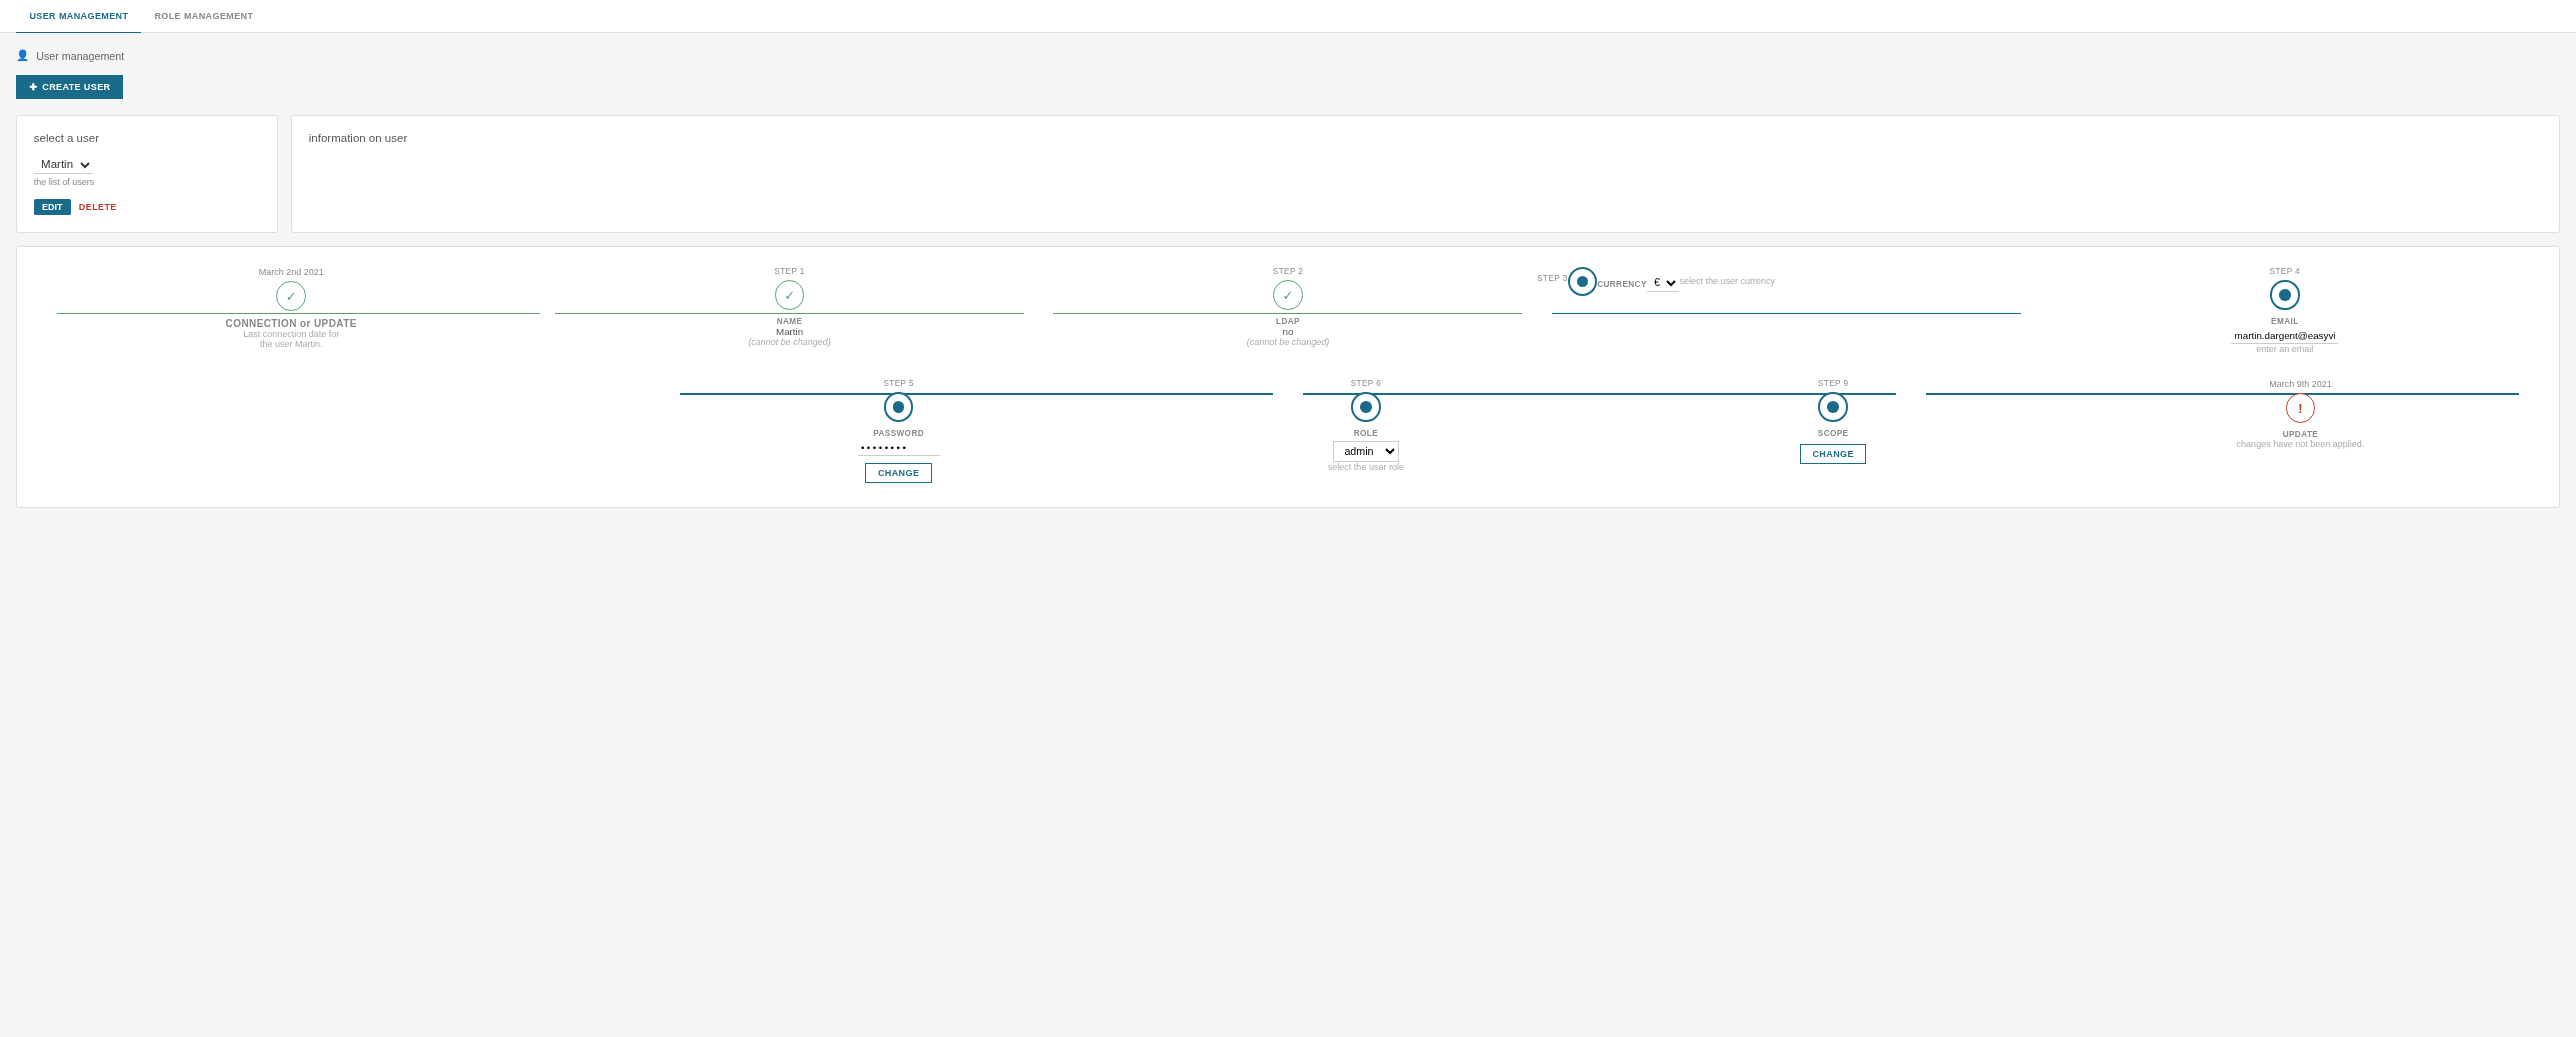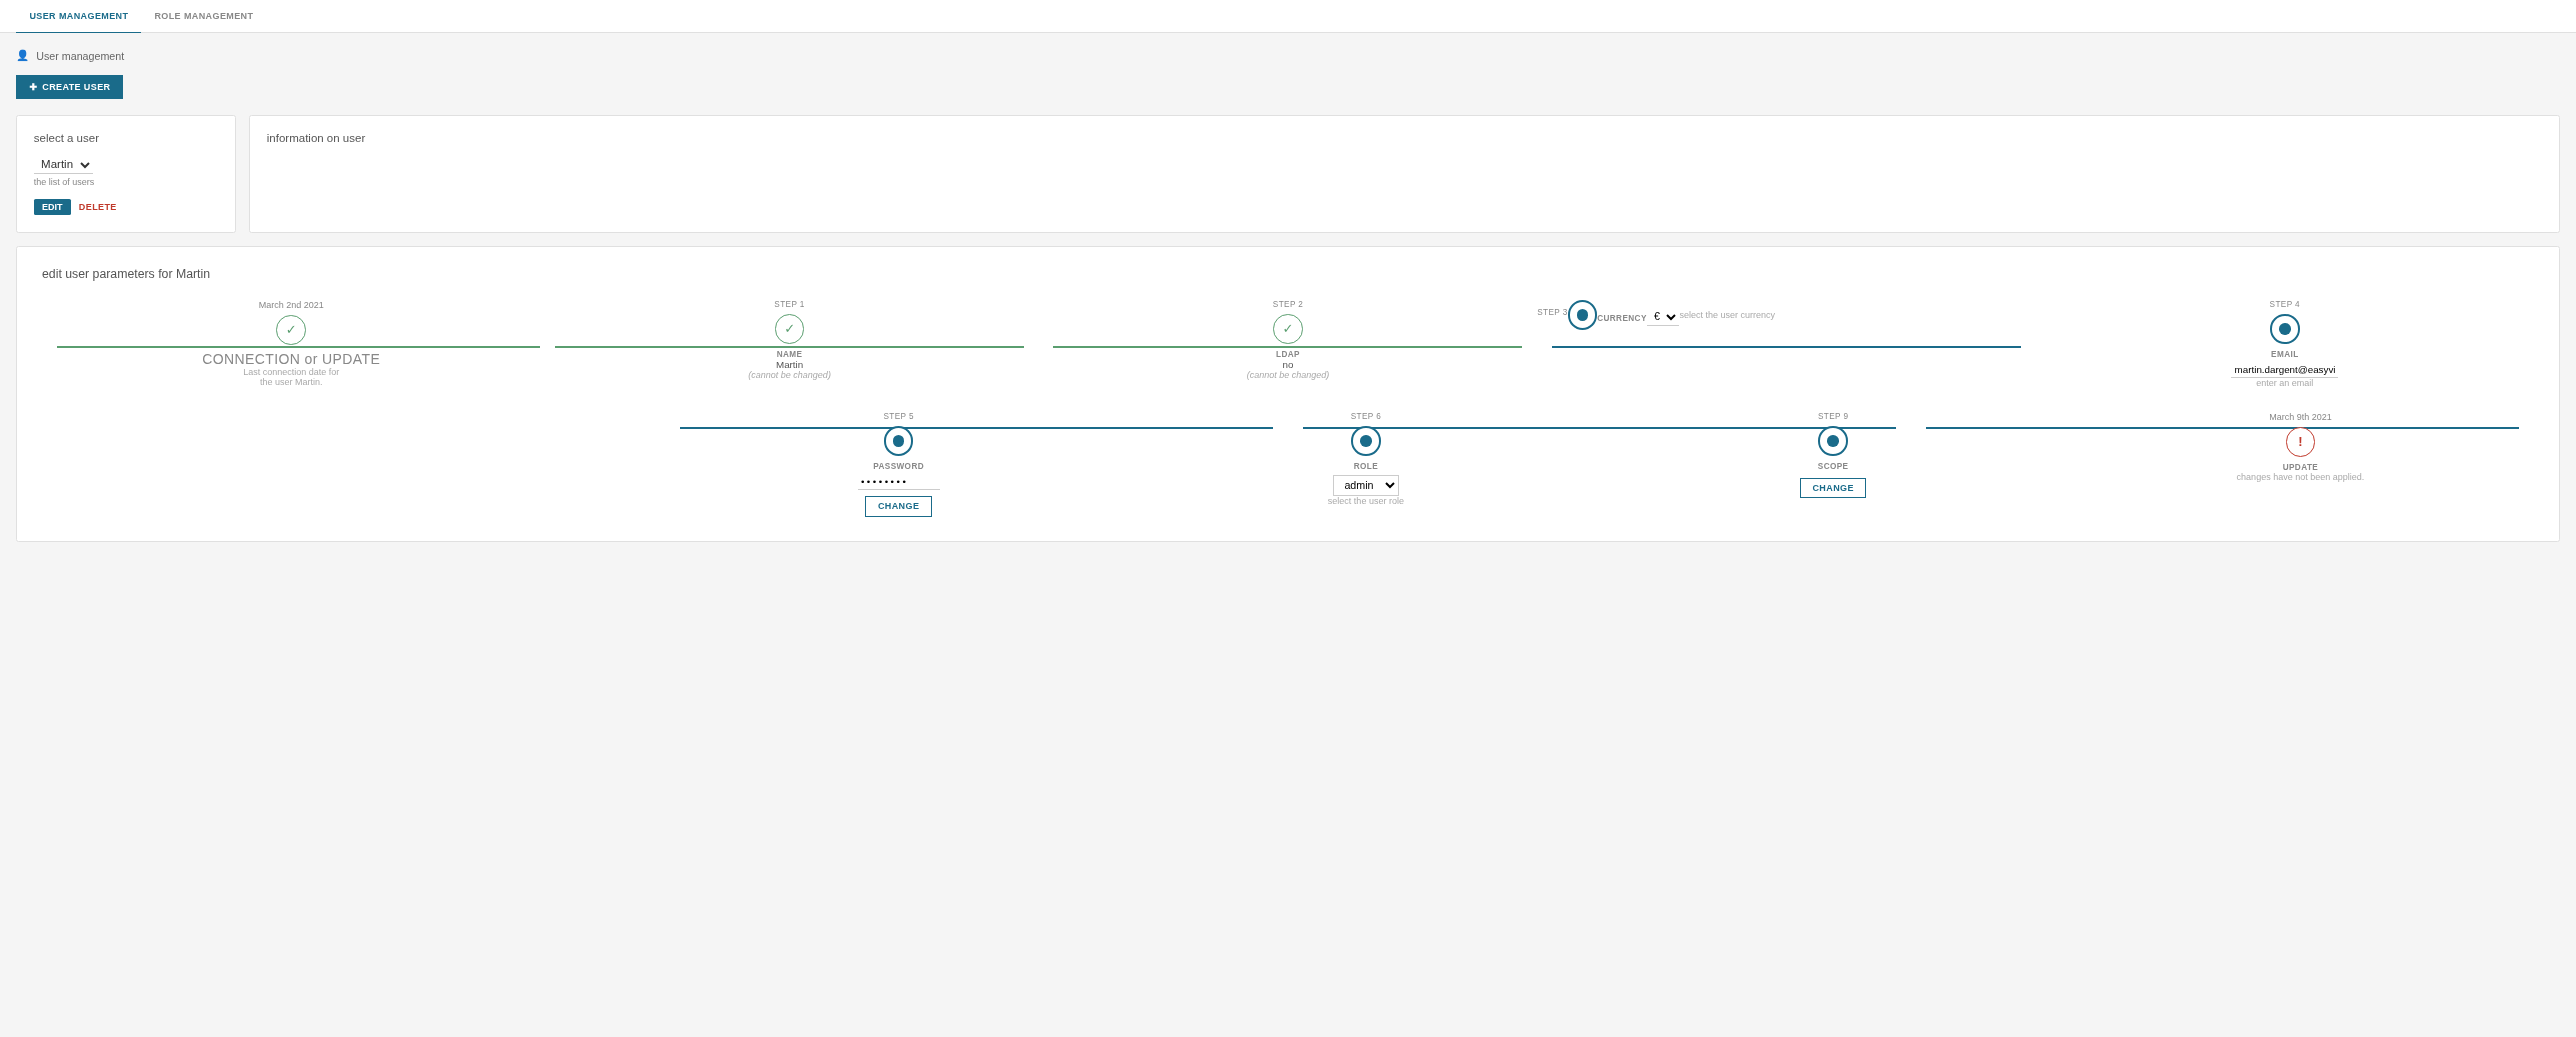--- a/index.html
+++ b/index.html
@@ -71,21 +71,21 @@
     }
 
     .card {
       background: #fff;
       border: 0.8px solid #e0e0e0;
       border-radius: 2.5px;
       padding: 16.4px;
     }
 
     .card-select-user {
-      width: 220px;
+      width: 262px;
       flex-shrink: 0;
     }
 
     .card-info {
       flex: 1;
     }
 
     .card-title {
       font-size: 11.5px;
       color: #555;
@@ -295,36 +295,35 @@
       </div>
     </div>
 
     <div class="card card-info">
       <div class="card-title">information on user</div>
     </div>
 
   </div>
 
   <div class="card card-edit">
-    <div class="edit-title">edit user parameters for Martin</div>
 
     <div style="position:relative; display:flex; align-items:flex-start; margin-bottom: 24.6px;">
 
       <div style="position:absolute; top:46px; left:calc(0% + 14.7px); width:calc(20% - 14.7px); height:1.6px; background:#5a9e6f; z-index:0;"></div>
 
       <div style="position:absolute; top:46px; left:calc(20% + 14.7px); width:calc(20% - 29.5px); height:1.6px; background:#5a9e6f; z-index:0;"></div>
 
       <div style="position:absolute; top:46px; left:calc(40% + 14.7px); width:calc(20% - 29.5px); height:1.6px; background:#5a9e6f; z-index:0;"></div>
 
       <div style="position:absolute; top:46px; left:calc(60% + 14.7px); width:calc(20% - 29.5px); height:1.6px; background:#1a6b8a; z-index:0;"></div>
 
       <div style="flex:1; display:flex; flex-direction:column; align-items:center;">
         <div style="font-size:9px; color:#888; margin-bottom:4.9px; text-align:center;">March 2nd 2021</div>
         <div class="step-circle-done">✓</div>
-        <div style="font-size:14px; font-weight:normal; color:#888; letter-spacing:0.4px; margin-top:6.6px; text-align:center;">CONNECTION or UPDATE</div>
+        <div style="font-size:10px; font-weight:bold; color:#888; letter-spacing:0.4px; margin-top:6.6px; text-align:center;">CONNECTION or UPDATE</div>
         <div style="font-size:9px; color:#aaa; text-align:center; max-width:98px;">Last connection date for the user Martin.</div>
       </div>
 
       <div style="flex:1; display:flex; flex-direction:column; align-items:center;">
         <div style="font-size:8.2px; color:#888; letter-spacing:0.4px; margin-bottom:4.9px;">STEP 1</div>
         <div class="step-circle-done">✓</div>
         <div style="font-size:8.2px; font-weight:bold; color:#888; letter-spacing:0.4px; margin-top:6.6px; text-align:center;">NAME</div>
         <div style="font-size:9.8px; color:#555; text-align:center;">Martin</div>
         <div style="font-size:9px; color:#aaa; text-align:center; font-style:italic;">(cannot be changed)</div>
       </div>

